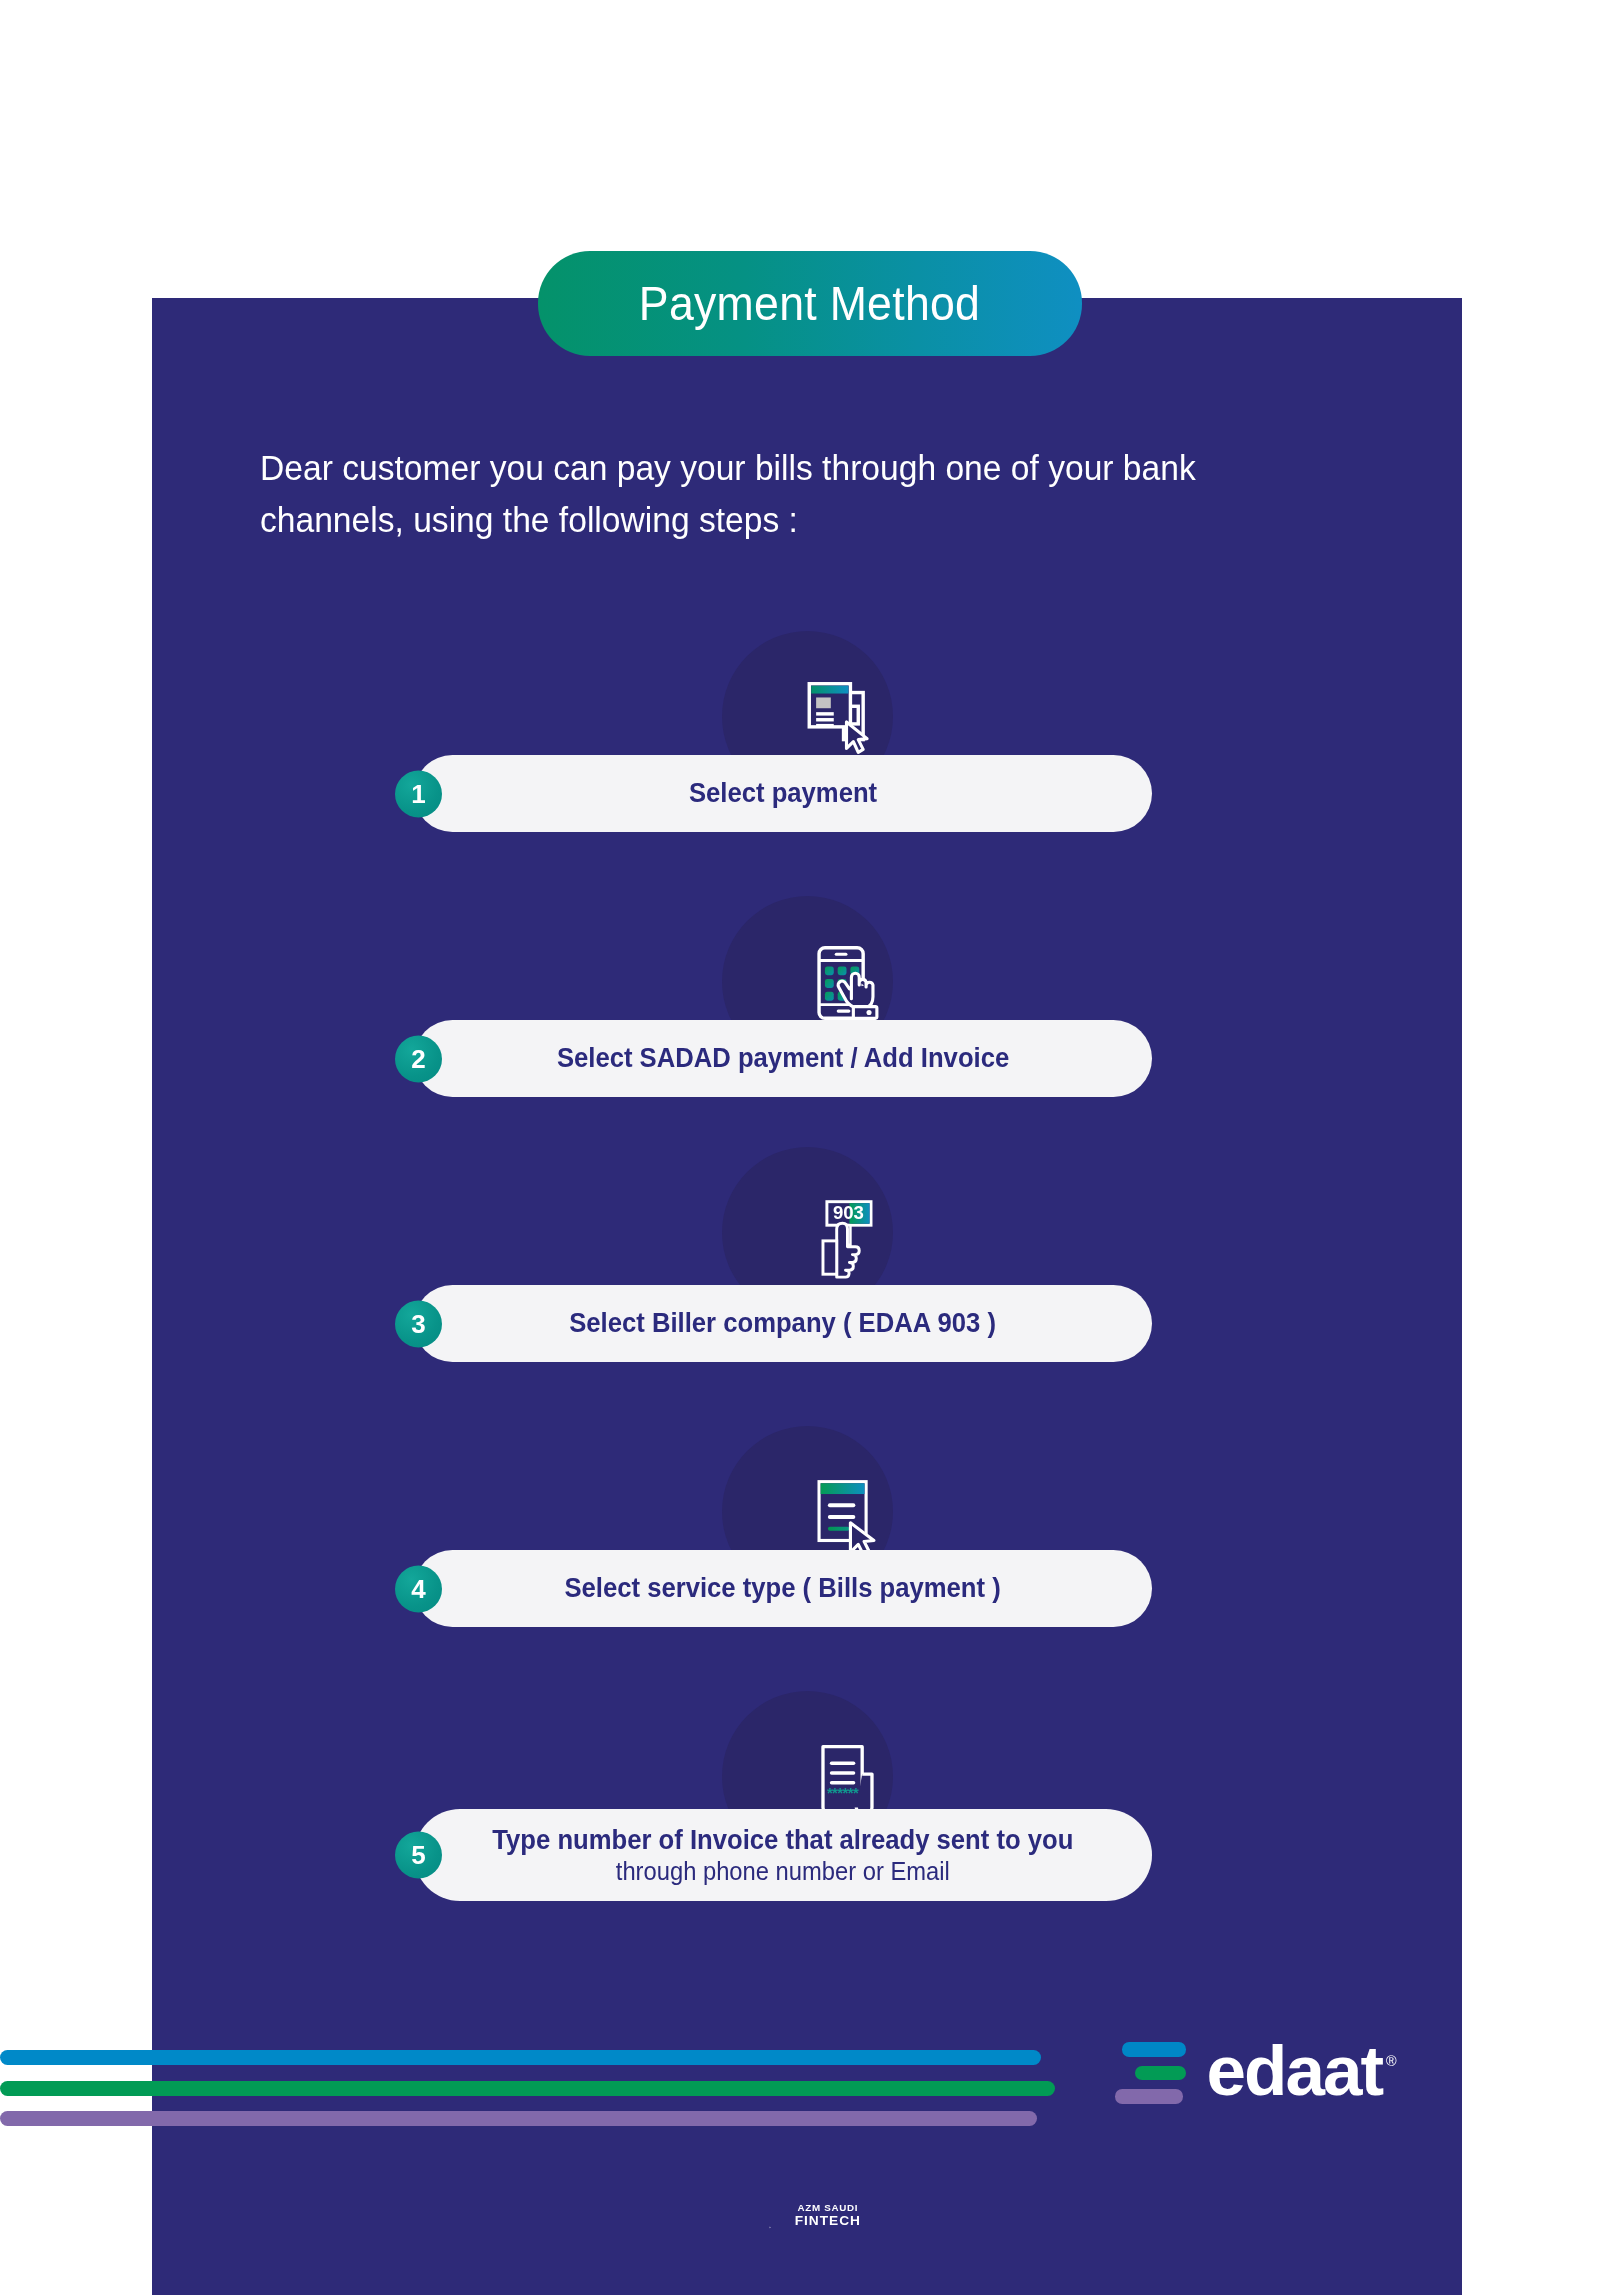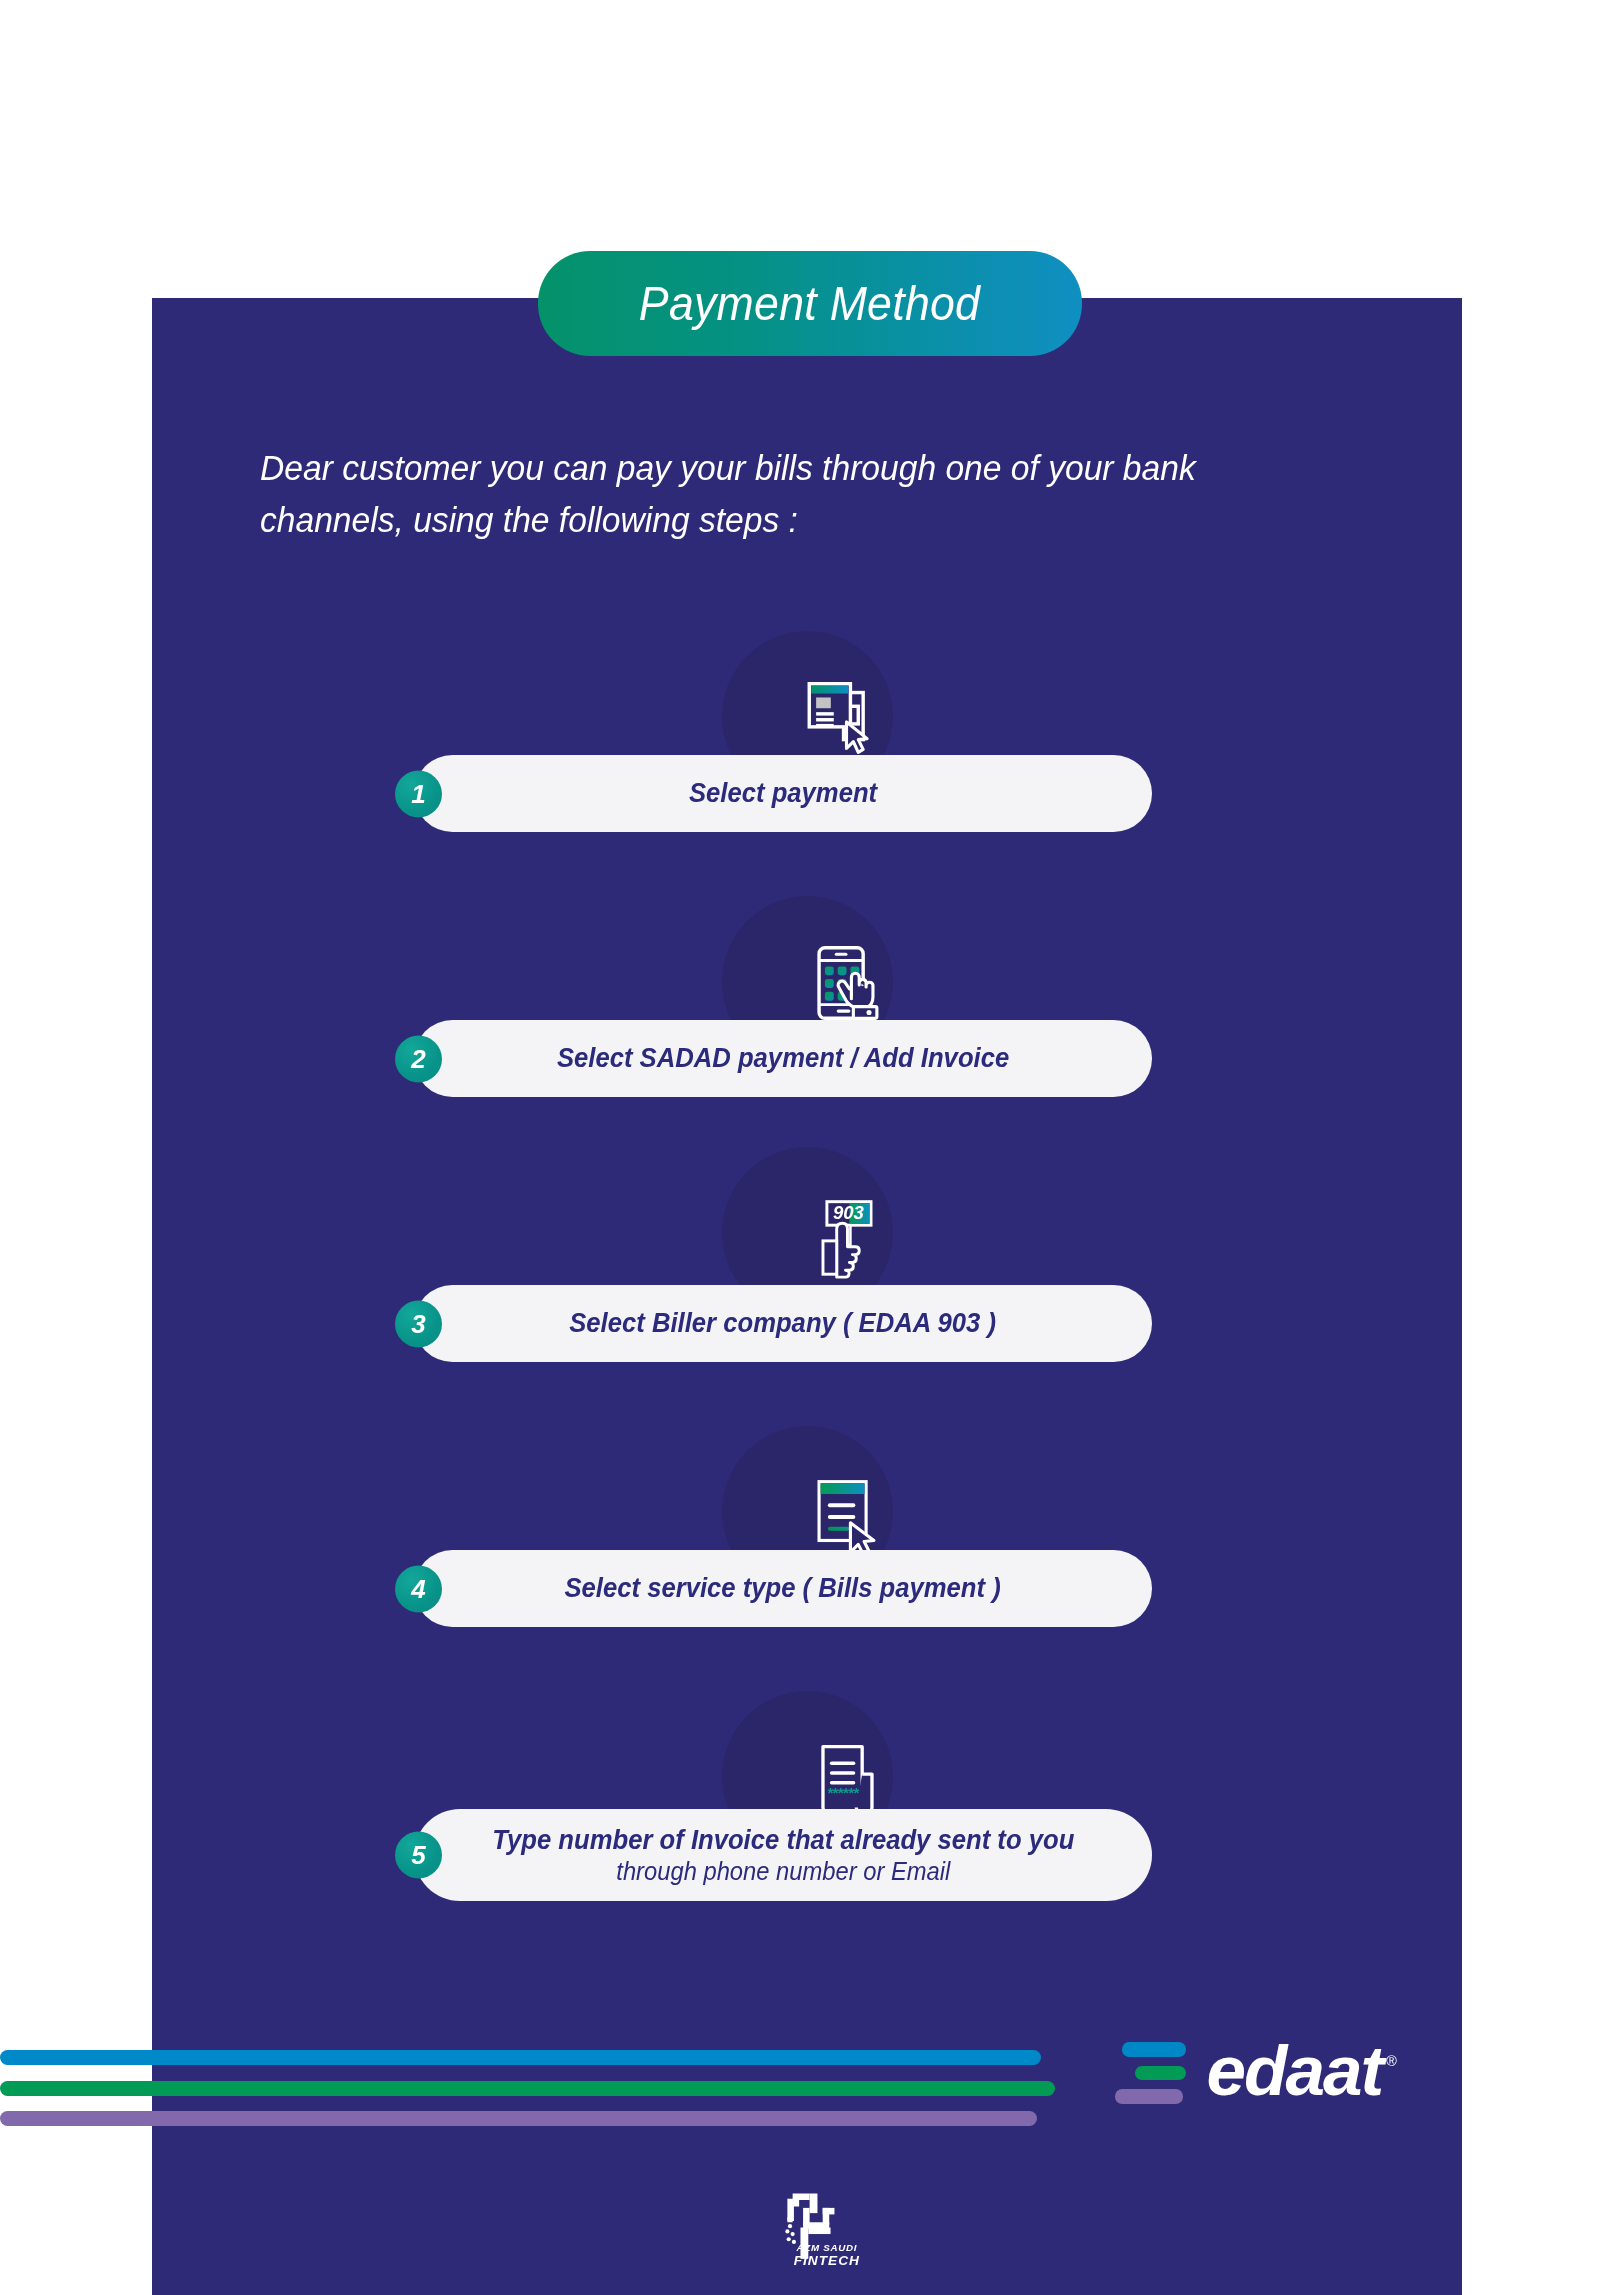--- a/index.html
+++ b/index.html
@@ -8,21 +8,20 @@
     height: 2295px;
     background: #ffffff;
     font-family: "Liberation Sans", sans-serif;
     overflow: hidden;
   }
   #poster {
     position: relative;
     width: 1332px;
     height: 2295px;
     background: #ffffff;
-    font-style: italic;
   }
 
   
   .panel {
     position: absolute;
     left: 152px;
     top: 298px;
     width: 1310px;
     height: 1998px;
     background: #2e2a78;
@@ -204,21 +203,21 @@
   }
 
   
   .azm-logo {
     position: absolute;
     left: 769px;
     top: 2188px;
     width: 92px;
     z-index: 7;
     display: flex;
-    flex-direction: column;
+    flex-direction: row;
     align-items: center;
   }
   .azm-text {
     color: #ffffff;
     text-align: center;
     line-height: 1.05;
     margin-top: -23.6px;
     margin-left: 23.6px;
   }
   .azm-text .l1 { font-size: 9.8px; font-weight: 700; letter-spacing: 0.7px; display: block; }

